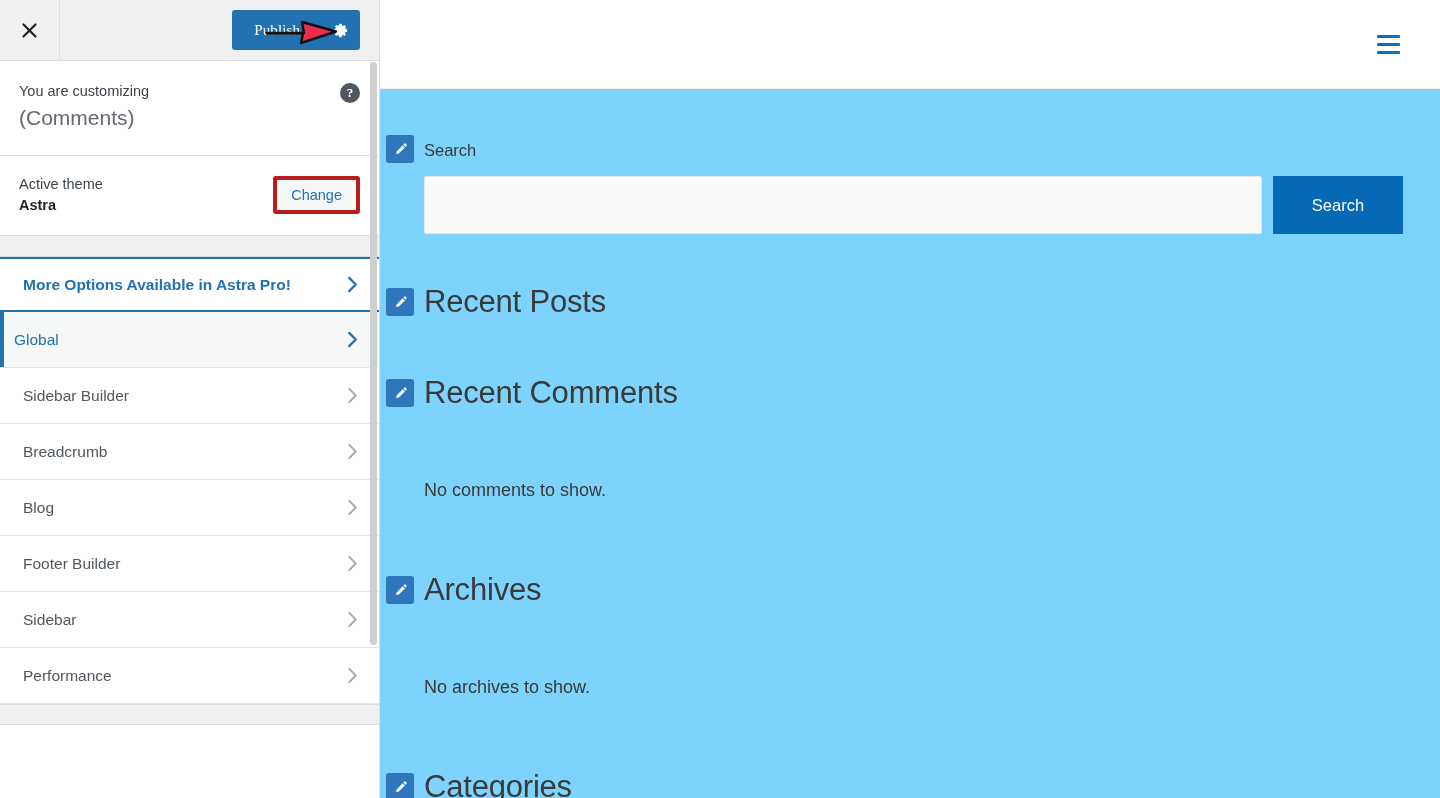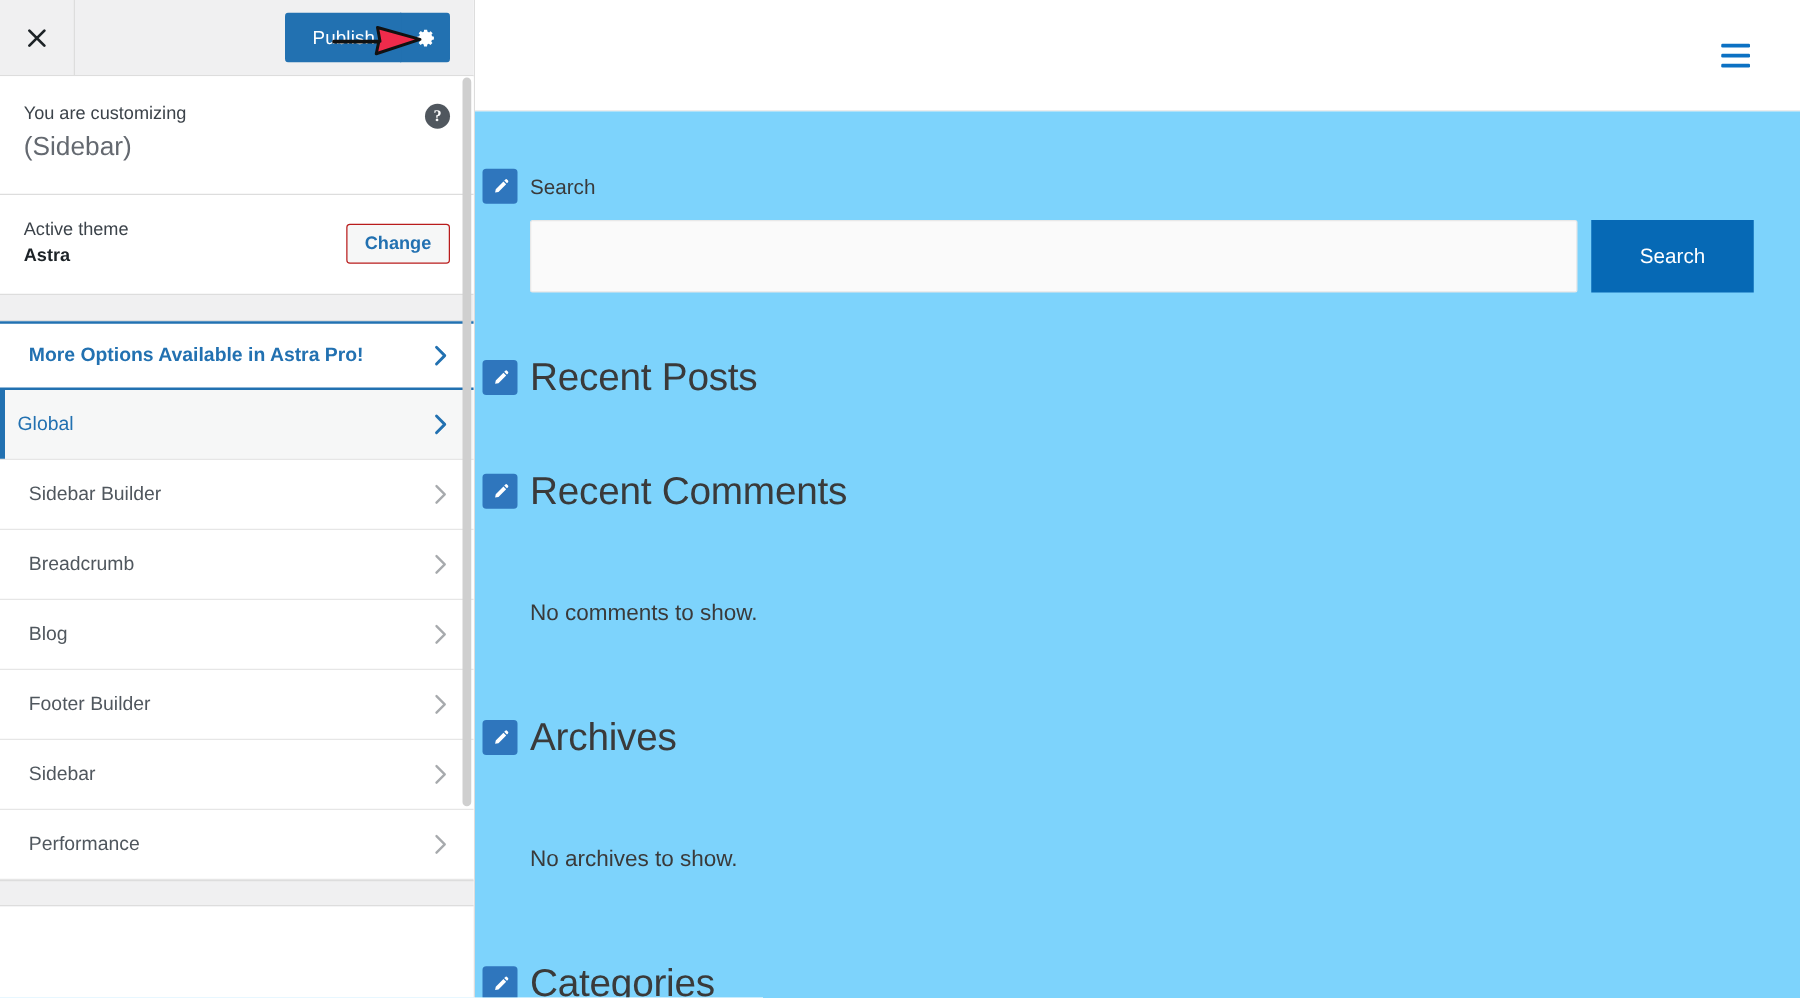--- a/index.html
+++ b/index.html
@@ -39,21 +39,21 @@
   }
   .publish-group {
     display: flex; align-items: stretch; height: 40px;
     border-radius: 3px; overflow: hidden;
   }
   .publish-btn {
     background: #2271b1;
     color: #fff;
     border: none;
     font-size: 15px;
-    font-family: Liberation Sans, sans-serif;
+    font-family: Liberation Serif, serif;
     padding: 0 20px 0 22px;
     cursor: pointer;
     display: flex; align-items: center;
     letter-spacing: .1px;
   }
   .publish-gear {
     background: #2271b1;
     border: none;
     width: 40px;
     display: flex; align-items: center; justify-content: center;
@@ -94,28 +94,27 @@
   .theme-row {
     padding: 18px 19px 18px 19px;
     display: flex; align-items: center; justify-content: space-between;
     border-bottom: 1px solid #dddddd;
     background: #fff;
   }
   .theme-meta .t-label { font-size: 14.5px; color: #3c434a; line-height: 1.5; }
   .theme-meta .t-name { font-size: 14.5px; color: #1d2327; font-weight: bold; line-height: 1.5; }
   .change-btn {
     background: #f6f7f7;
-    border: 1px solid #b91c1c;
+    border: 4px solid #b91c1c;
     color: #2271b1;
     border-radius: 3px;
     font-size: 14.5px;
     padding: 7px 14px;
     cursor: pointer;
     font-family: "Liberation Sans", sans-serif;
-    font-weight: bold;
   }
 
   .gap-sep { height: 21px; background: #f0f0f1; border-bottom: 1px solid #dddddd; }
   .gap-sep-sm { height: 21px; background: #f0f0f1; border-top: 1px solid #dddddd; border-bottom: 1px solid #dddddd; }
 
   .panel-list { background: #fff; }
   .panel-item {
     position: relative;
     height: 56px;
     display: flex; align-items: center; justify-content: space-between;
@@ -238,21 +237,21 @@
               <path fill="#ffffff" d="M10 6.6a3.4 3.4 0 100 6.8 3.4 3.4 0 000-6.8zm0 5.1a1.7 1.7 0 110-3.4 1.7 1.7 0 010 3.4z"></path>
               <path fill="#ffffff" d="M18 8.6l-1.9-.3a6.4 6.4 0 00-.6-1.4l1.1-1.5-1.9-1.9-1.5 1.1a6.4 6.4 0 00-1.4-.6L11.4 2H8.6l-.3 1.9a6.4 6.4 0 00-1.4.6L5.4 3.4 3.5 5.3l1.1 1.5a6.4 6.4 0 00-.6 1.4L2 8.6v2.8l1.9.3c.14.49.35.96.6 1.4l-1.1 1.5 1.9 1.9 1.5-1.1c.44.26.91.46 1.4.6l.3 1.9h2.8l.3-1.9c.49-.14.96-.35 1.4-.6l1.5 1.1 1.9-1.9-1.1-1.5c.26-.44.46-.91.6-1.4l1.9-.3V8.6z"></path>
             </svg>
           </button>
         </div>
       </div>
     </div>
 
     <div class="cust-info">
       <div class="line1">You are customizing</div>
-      <div class="line2">(Sidebar)</div>
+      <div class="line2">(Comments)</div>
       <div class="help-icon">?</div>
     </div>
 
     <div class="theme-row">
       <div class="theme-meta">
         <div class="t-label">Active theme</div>
         <div class="t-name">Astra</div>
       </div>
       <button class="change-btn">Change</button>
     </div>

